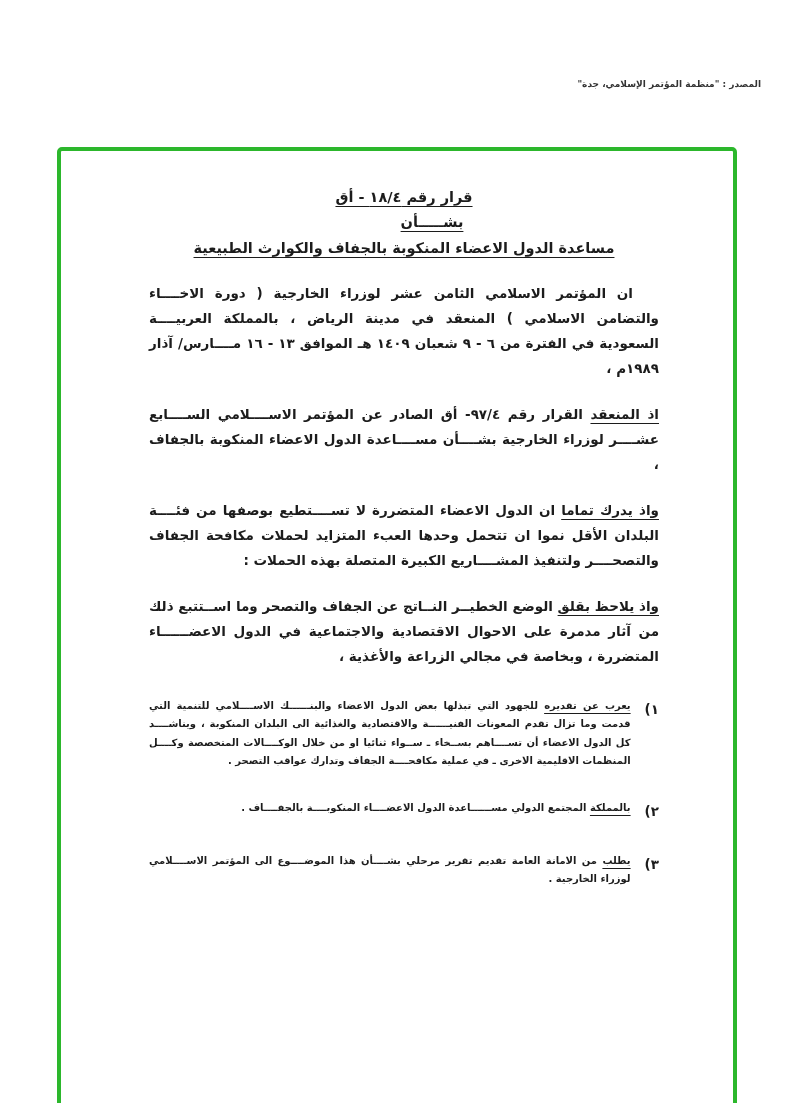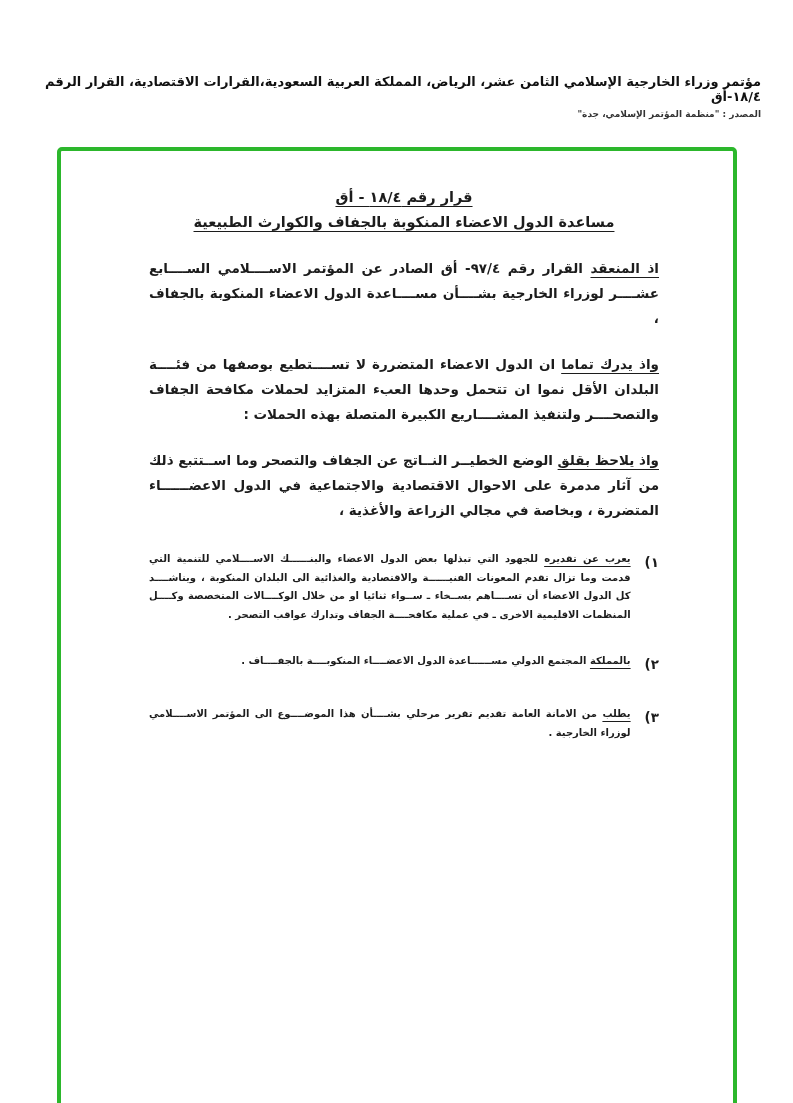--- a/index.html
+++ b/index.html
@@ -93,32 +93,33 @@
     font-size:10px;
     font-weight:700;
     line-height:1.85;
     text-align:justify;
   }
 </style>
 </head>
 <body style="color: rgb(28, 28, 28);">
 
 <div class="src-header">
-  <div class="src-line1">مؤتمر وزراء الخارجية الإسلامي الثامن عشر، الرياض، المملكة العربية السعودية،القرارات الاقتصادية، القرار الرقم ١٨/٤-أق</div>
   <div class="src-line2">المصدر : "منظمة المؤتمر الإسلامي، جدة"</div>
 </div>
 
 <div class="scan" style="border-color: rgb(44, 183, 44);">
   <div class="scan-inner">
 
     <div class="title-block">
       <div class="t-line">قرار رقم ١٨/٤ - أق</div>
+      <span class="t-line t-line2">بشـــــأن</span>
       <div class="t-line">مساعدة الدول الاعضاء المنكوبة بالجفاف والكوارث الطبيعية</div>
     </div>
 
+    <p class="para preamble">ان المؤتمر الاسلامي الثامن عشر لوزراء الخارجية ( دورة الاخــــاء والتضامن الاسلامي ) المنعقد في مدينة الرياض ، بالمملكة العربيــــة السعودية في الفترة من ٦ - ٩ شعبان ١٤٠٩ هـ الموافق ١٣ - ١٦ مــــارس/ آذار ١٩٨٩م ،</p>
 
     <p class="para">
       <span class="u">اذ المنعقد</span>
       <span>القرار رقم ٩٧/٤- أق الصادر عن المؤتمر الاســــلامي الســــابع عشــــر لوزراء الخارجية بشــــأن مســــاعدة الدول الاعضاء المنكوبة بالجفاف ،</span>
     </p>
 
     <p class="para">
       <span class="u">واذ يدرك تماما</span>
       <span>ان الدول الاعضاء المتضررة لا تســــتطيع بوصفها من فئــــة البلدان الأقل نموا ان تتحمل وحدها العبء المتزايد لحملات مكافحة الجفاف والتصحــــر ولتنفيذ المشــــاريع الكبيرة المتصلة بهذه الحملات :</span>
     </p>

